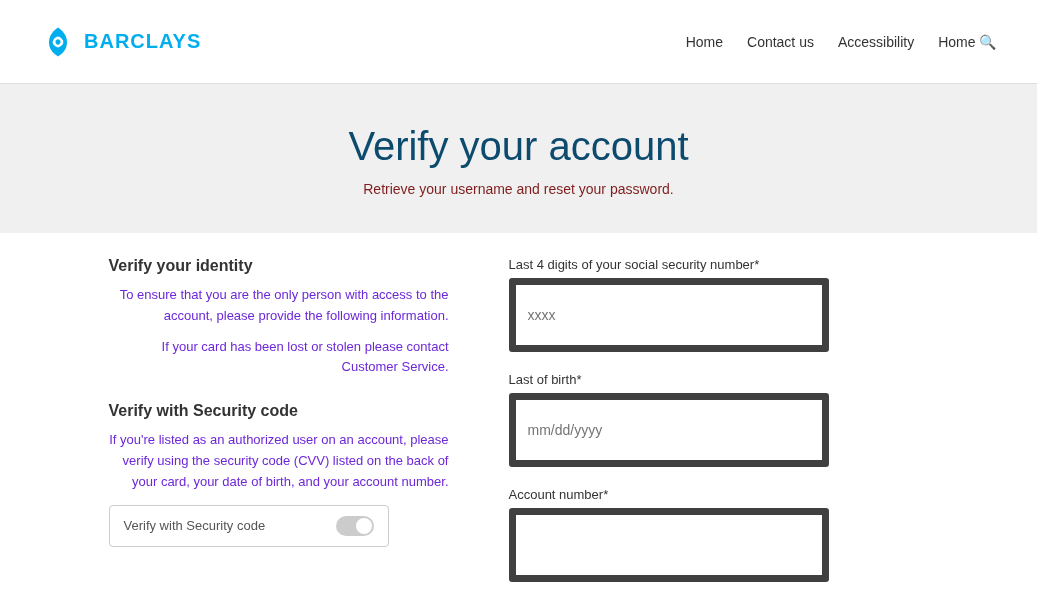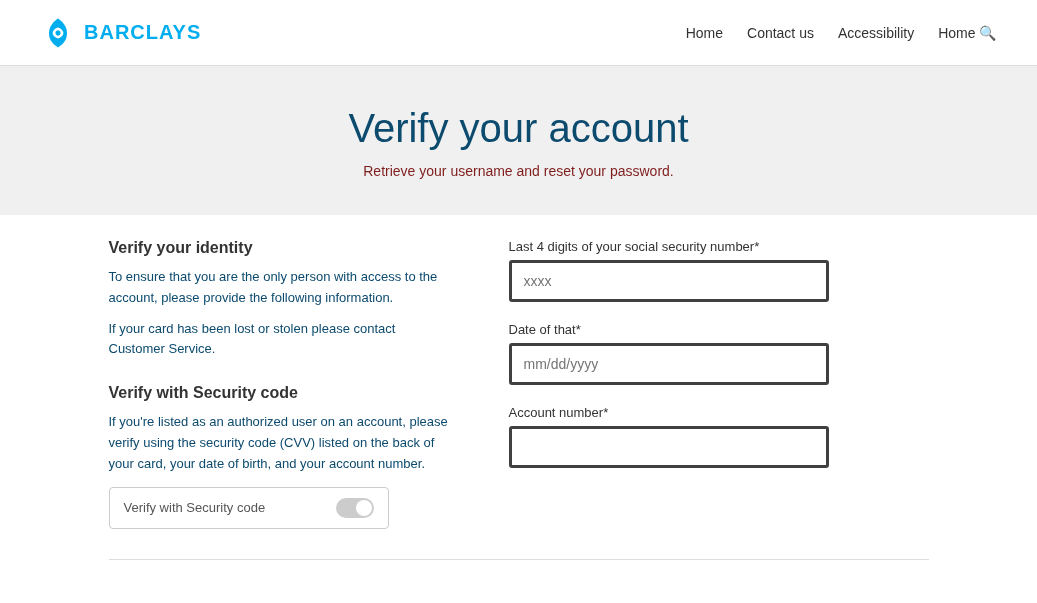--- a/index.html
+++ b/index.html
@@ -4,21 +4,21 @@
   <style>
     * { box-sizing: border-box; margin: 0; padding: 0; }
     body { font-family: Arial, sans-serif; background: #fff; color: #333; font-size: 14px; }
 
     
     .header {
       display: flex;
       align-items: center;
       justify-content: space-between;
       padding: 0 40px;
-      height: 66px;
+      height: 84px;
       border-bottom: 1px solid #ddd;
       background: #fff;
     }
     .logo-area {
       display: flex;
       align-items: center;
       gap: 8px;
     }
     .logo-icon {
       width: 36px;
@@ -81,23 +81,24 @@
       flex: 0 0 340px;
     }
     .section-title {
       font-size: 16px;
       font-weight: bold;
       color: #333;
       margin-bottom: 10px;
     }
     .section-text {
       font-size: 13px;
-      color: #0c4a6e;
+      color: #6d28d9;
       line-height: 1.6;
       margin-bottom: 10px;
+      text-align: right;
     }
     .security-section {
       margin-top: 24px;
     }
     .toggle-row {
       display: flex;
       align-items: center;
       justify-content: space-between;
       border: 1px solid #ccc;
       border-radius: 4px;
@@ -137,22 +138,22 @@
     }
     .form-label {
       display: block;
       font-size: 13px;
       color: #333;
       margin-bottom: 6px;
     }
     .form-input {
       width: 100%;
       max-width: 320px;
-      padding: 10px 12px;
-      border: 3px solid #404040;
+      padding: 22px 12px;
+      border: 7px solid #404040;
       border-radius: 3px;
       font-size: 14px;
       color: #ec4899;
       outline: none;
     }
 
     
     .divider {
       border: none;
       border-top: 1px solid #ddd;
@@ -205,21 +206,21 @@
     </div>
   </div>
 
   <div class="right-col">
     <div class="form-group">
       <label class="form-label">Last 4 digits of your social security number*</label>
       <input class="form-input" type="text" placeholder="xxxx" style="">
     </div>
 
     <div class="form-group">
-      <label class="form-label">Date of that*</label>
+      <label class="form-label">Last of birth*</label>
       <input class="form-input" type="text" placeholder="mm/dd/yyyy" style="">
     </div>
 
     <div class="form-group">
       <label class="form-label">Account number*</label>
       <input class="form-input" type="text" placeholder="" style="">
     </div>
   </div>
 
 </div>

